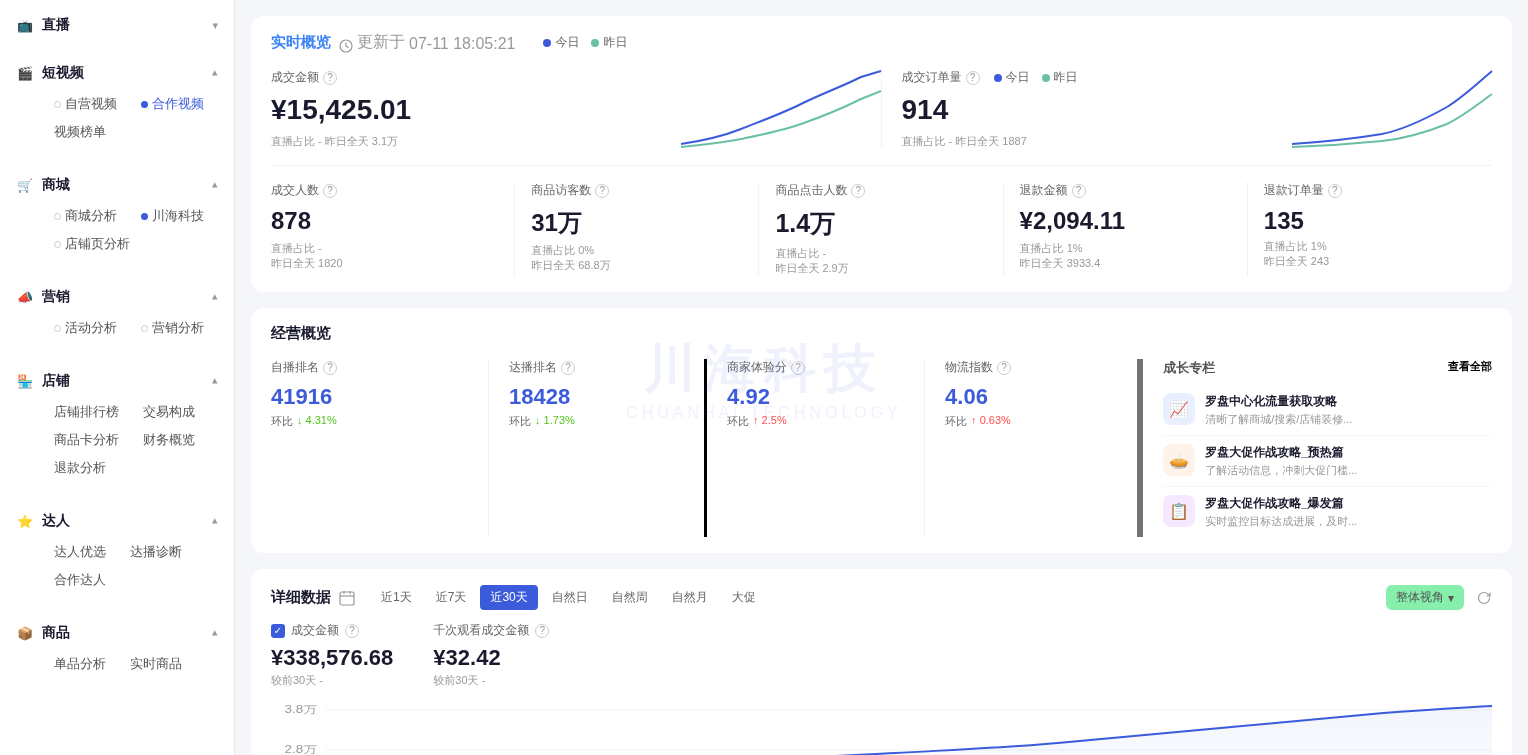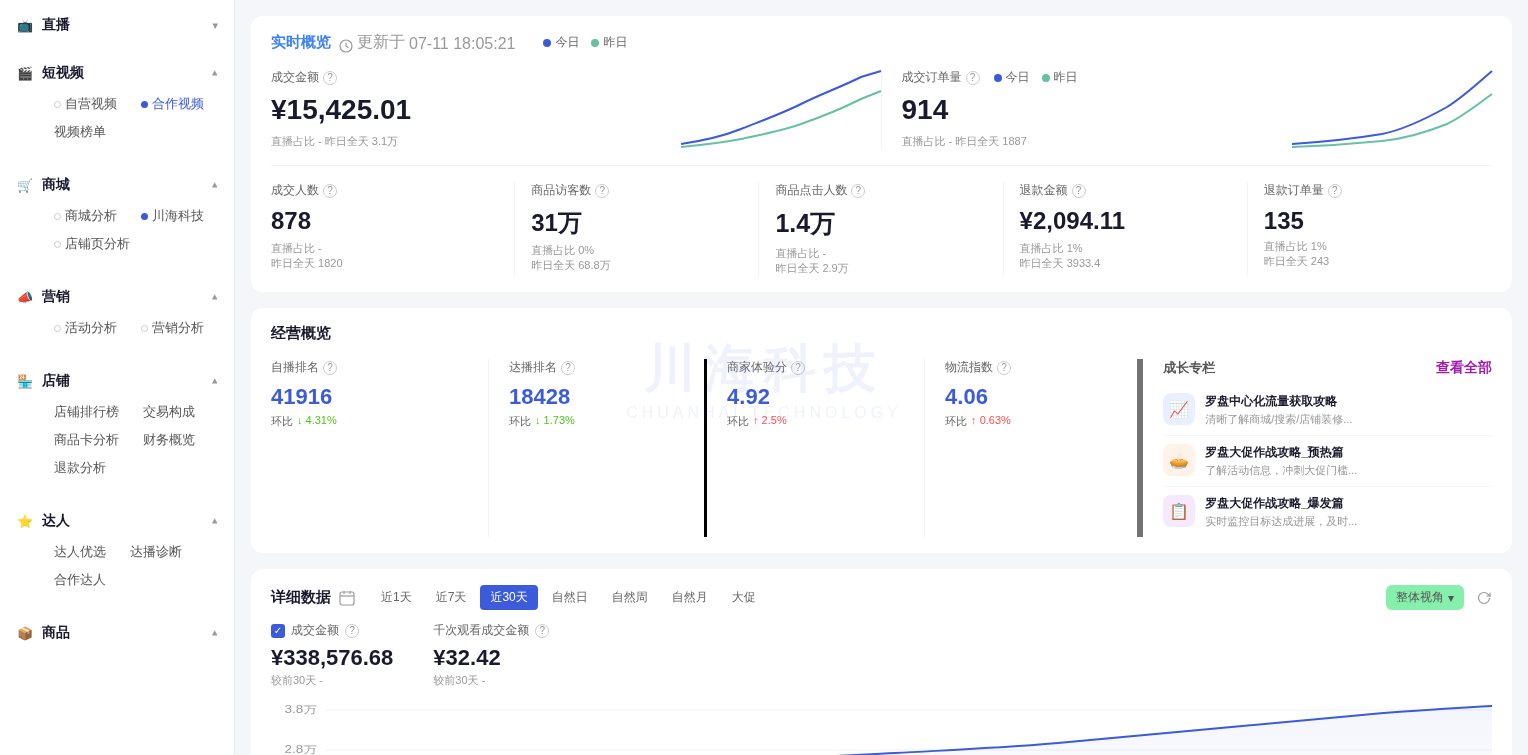--- a/index.html
+++ b/index.html
@@ -47,21 +47,21 @@
 
     
     .ops-card { background: #fff; border-radius: 12px; padding: 16px 20px; margin-bottom: 16px; }
     .ops-header { font-size: 15px; font-weight: 600; color: #1a1a2e; margin-bottom: 16px; }
     .ops-metric-label { font-size: 12px; color: #666; display: flex; align-items: center; gap: 4px; margin-bottom: 8px; }
     .ops-metric-value { font-size: 22px; font-weight: 700; color: #3b5bdb; margin-bottom: 4px; }
     .ops-metric-sub { font-size: 11px; color: #666; display: flex; align-items: flex-start; gap: 4px; }
     .change-up { color: #ff4d4f; }
     .change-down { color: #52c41a; }
     .growth-title { font-size: 13px; color: #555; font-weight: 600; margin-bottom: 8px; display: flex; justify-content: space-between; }
-    .growth-link { color: #a21caf; font-size: 14px; cursor: pointer; }
+    .growth-link { color: #000000; font-size: 11px; cursor: pointer; }
     .growth-item { display: flex; align-items: flex-start; gap: 10px; padding: 8px 0; border-bottom: 1px solid #f5f6fa; }
     .growth-item:last-child { border-bottom: none; }
     .growth-icon { width: 32px; height: 32px; border-radius: 8px; display: flex; align-items: center; justify-content: center; flex-shrink: 0; font-size: 16px; }
     .growth-icon-blue { background: #e8f0ff; }
     .growth-icon-orange { background: #fff2e8; }
     .growth-icon-purple { background: #f5e8ff; }
     .growth-text { flex: 1; }
     .growth-text-title { font-size: 12px; font-weight: 600; color: #1a1a2e; margin-bottom: 2px; }
     .growth-text-sub { font-size: 11px; color: #999; }
 
@@ -239,20 +239,30 @@
         </div>
       </div>
       <div class="sidebar-section">
         <div class="sidebar-section-header">
       <div class="sidebar-section-title">
         <span class="icon-circle">📦</span>
         <span>商品</span>
       </div>
       <span class="chevron up">▾</span>
     </div>
+        <div class="sidebar-items">
+          <div class="sidebar-row">
+            <div class="sidebar-item">
+              <span>单品分析</span>
+            </div>
+            <div class="sidebar-item">
+              <span>实时商品</span>
+            </div>
+          </div>
+        </div>
       </div>
     </div>
 </div>
 
 <div class="main">
 
   <div class="card">
     <div class="card-header">
       <span class="card-title">实时概览</span>
       <span class="card-subtitle">

